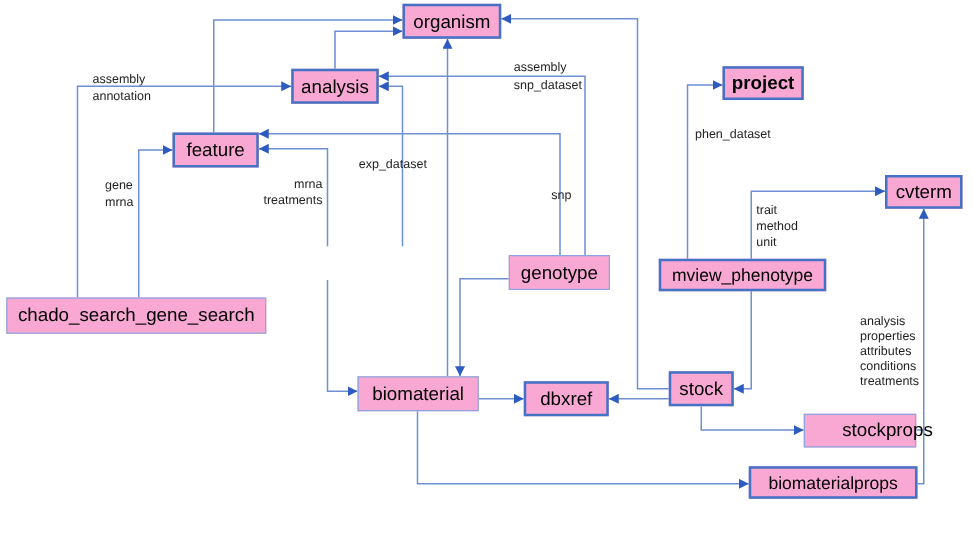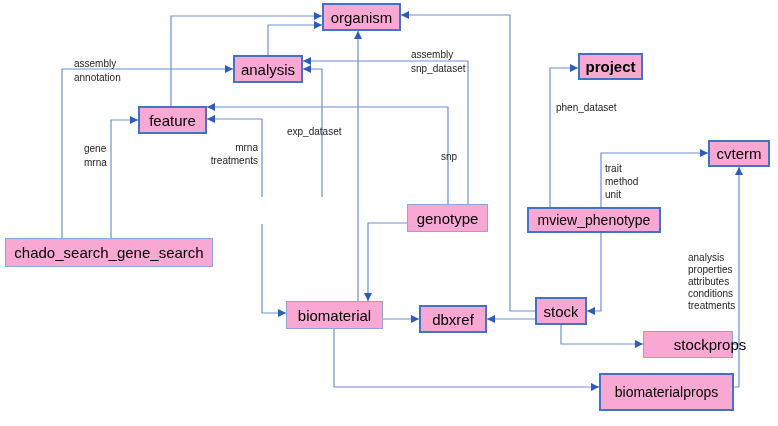--- a/index.html
+++ b/index.html
@@ -96,21 +96,21 @@
       </div>
       <div class="node strong" style="left: 419px; top: 305px; width: 68px; height: 28px; text-align: center;">
         <span>dbxref</span>
       </div>
       <div class="node strong" style="left: 535px; top: 297px; width: 52px; height: 28px;">
         <span>stock</span>
       </div>
       <div class="node light" style="left: 643px; top: 331px; width: 90px; height: 27px; padding-left: 44px;">
         <span>stockprops</span>
       </div>
-      <div class="node strong" style="left: 599px; top: 373px; width: 135px; height: 38px; font-size: 14px;">
+      <div class="node strong" style="left: 599px; top: 373px; width: 135px; height: 26px; font-size: 14px;">
         <span>biomaterialprops</span>
       </div>
     </div>
   <div class="layer">
       <div class="edge-label" style="left: 74px; top: 57px; line-height: 14px;">
         <div>assembly</div>
         <div>annotation</div>
       </div>
       <div class="edge-label" style="left: 84px; top: 142px; line-height: 14px;">
         <div>gene</div>

